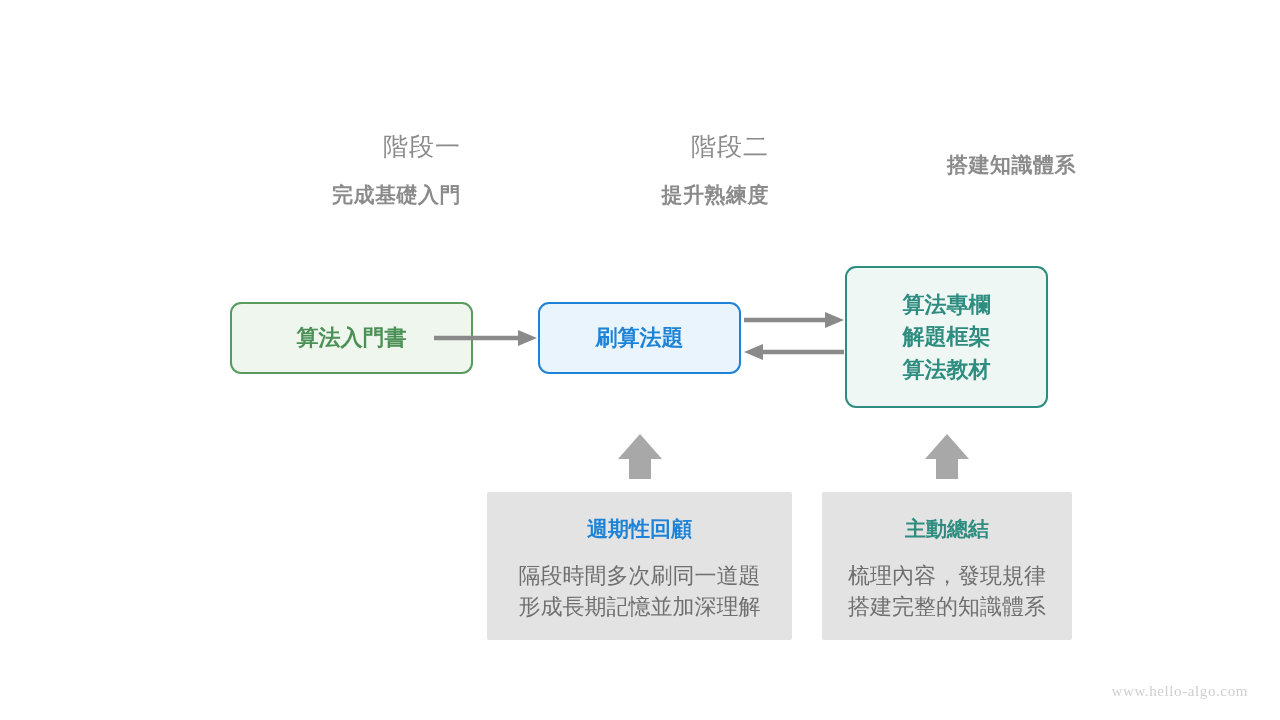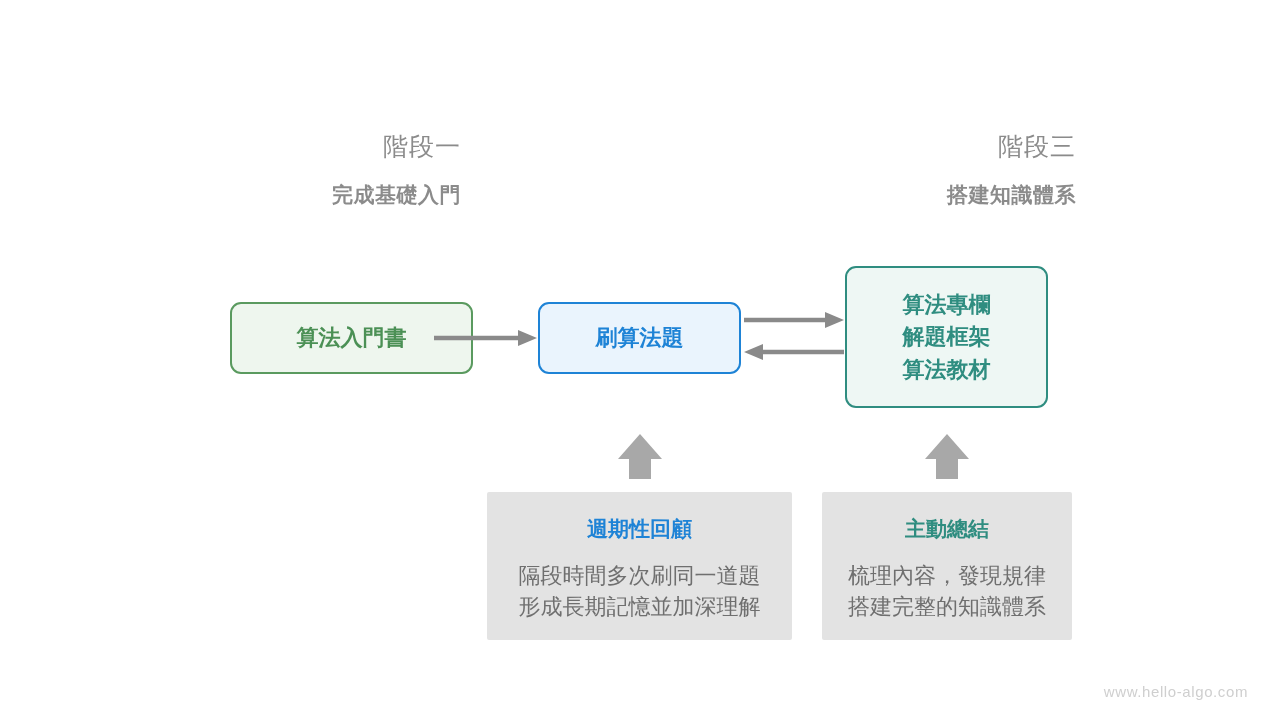--- a/index.html
+++ b/index.html
@@ -135,39 +135,42 @@
     width: 1280px;
     height: 720px;
     pointer-events: none;
   }
 
   
   #watermark {
     position: absolute;
     right: 32px;
     bottom: 20px;
-    font-family: Liberation Sans, sans-serif;
+    font-family: Liberation Serif, serif;
     font-size: 15px;
     color: #cfcfcf;
     letter-spacing: 0.6px;
   }
 </style>
 </head>
 <body>
 
 <div class="canvas">
 
   <div class="stage-col" id="stage-col-1">
     <div class="stage-name">階段一</div>
     <div class="stage-goal">完成基礎入門</div>
   </div>
 
+  <div class="stage-col" id="stage-col-2">
+    <div class="stage-name">階段二</div>
+    <div class="stage-goal">提升熟練度</div>
+  </div>
 
   <div class="stage-col" id="stage-col-3">
-    <div class="stage-name">階段三</div>
     <div class="stage-goal">搭建知識體系</div>
   </div>
 
   <div class="flow-box" id="box-intro-book">
     <span>算法入門書</span>
   </div>
 
   <div class="flow-box" id="box-practice">
     <span>刷算法題</span>
   </div>

